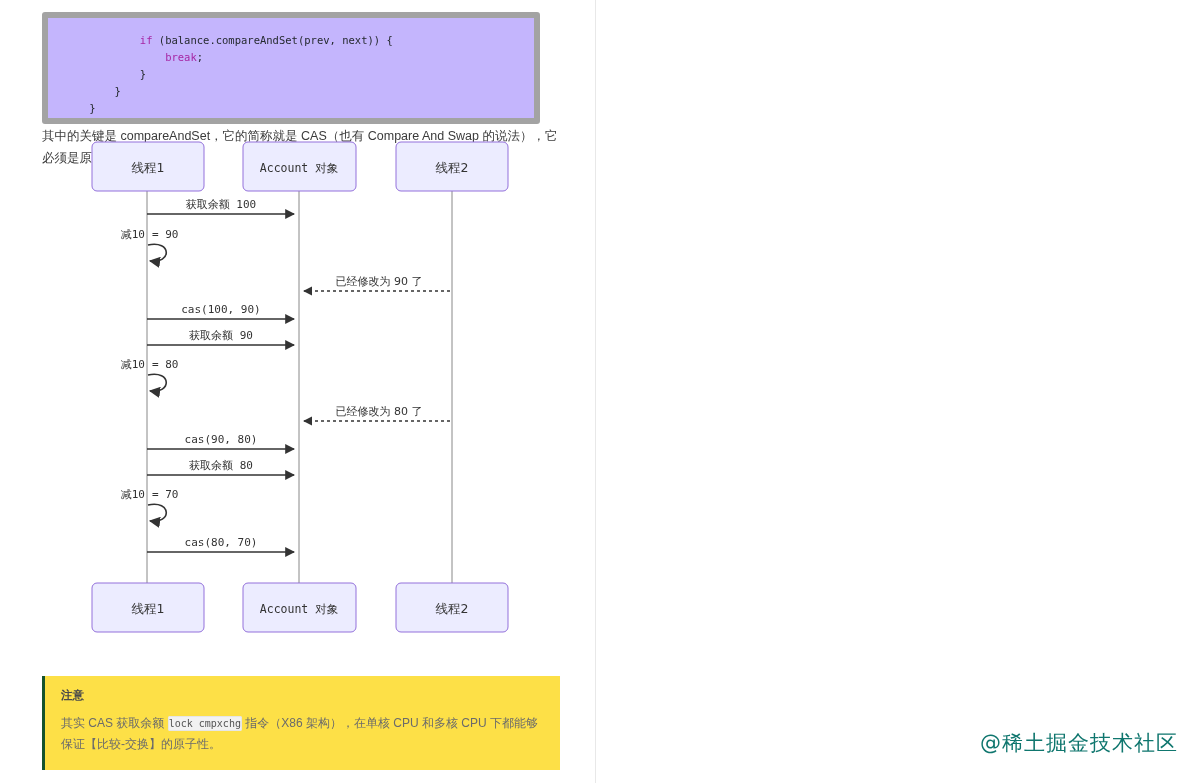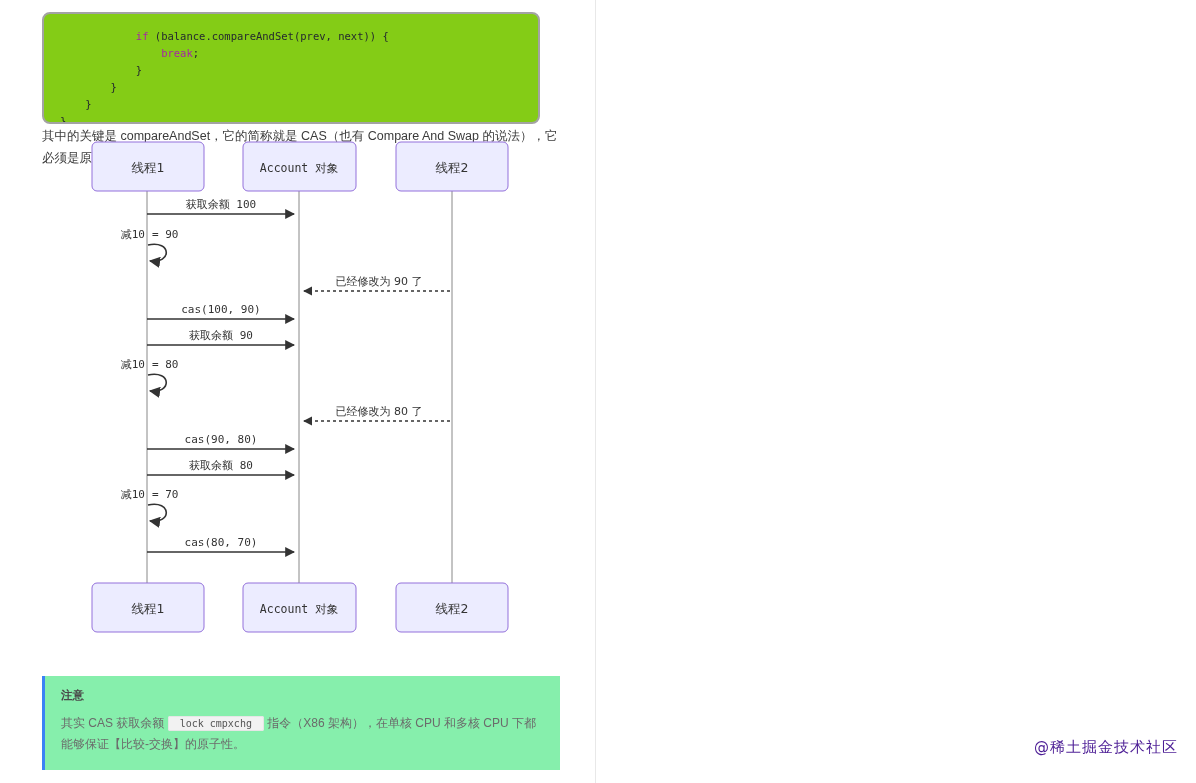--- a/index.html
+++ b/index.html
@@ -17,23 +17,23 @@
   
   .col-left  { width:596px; height:783px; position:relative; background:#fff; }
   .col-right { width:600px; height:783px; position:relative; background:#fff; }
   .col-divider {
     position:absolute; left:595px; top:0; width:1px; height:783px;
     background:#e8e8e8;
   }
 
   
   .codeblock {
-    background:#84cc16;
-    border:2px solid #a3a3a3;
-    border-radius:8px;
+    background:#c4b5fd;
+    border:6px solid #a3a3a3;
+    border-radius:3px;
     font-family:"DejaVu Sans Mono","Liberation Mono",monospace;
     font-size:10.5px;
     line-height:1.62;
     color:#24292e;
     white-space:pre;
     overflow:hidden;
   }
   .k   { color:#a626a4; }          
   .pl  { color:#24292e; }          
 
@@ -52,35 +52,35 @@
   }
 
   
   .seq { position:absolute; left:42px; top:132px; width:520px; height:510px; }
   .seq svg { display:block; }
 
   
   .notebox {
     position:absolute; left:42px; top:676px;
     width:518px; padding:12px 16px 14px 16px;
-    background:#86efac;
-    border-left:3px solid #3b82f6;
+    background:#fde047;
+    border-left:3px solid #14532d;
   }
   .note-title { font-size:11.5px; font-weight:bold; color:#4a4a4a; margin-bottom:10px; }
   .note-body  { font-size:12px; line-height:1.78; color:#6b6b6b; }
   .inline-code {
     font-family:"DejaVu Sans Mono","Liberation Mono",monospace;
     font-size:10px; background:#f2f2f2; border:1px solid #e6e6e6;
-    border-radius:2px; padding:1px 11px; color:#555;
+    border-radius:2px; padding:1px 0; color:#555;
   }
 
   
   .watermark {
     position:absolute; right:18px; bottom:26px;
-    font-size:15px; color:#4c1d95; letter-spacing:1px;
+    font-size:21px; color:#0f766e; letter-spacing:1px;
     font-family:"DejaVu Sans", sans-serif;
     user-select:none;
   }
 </style>
 </head>
 <body>
 
 <div class="page">
 
   <div class="col-left">

